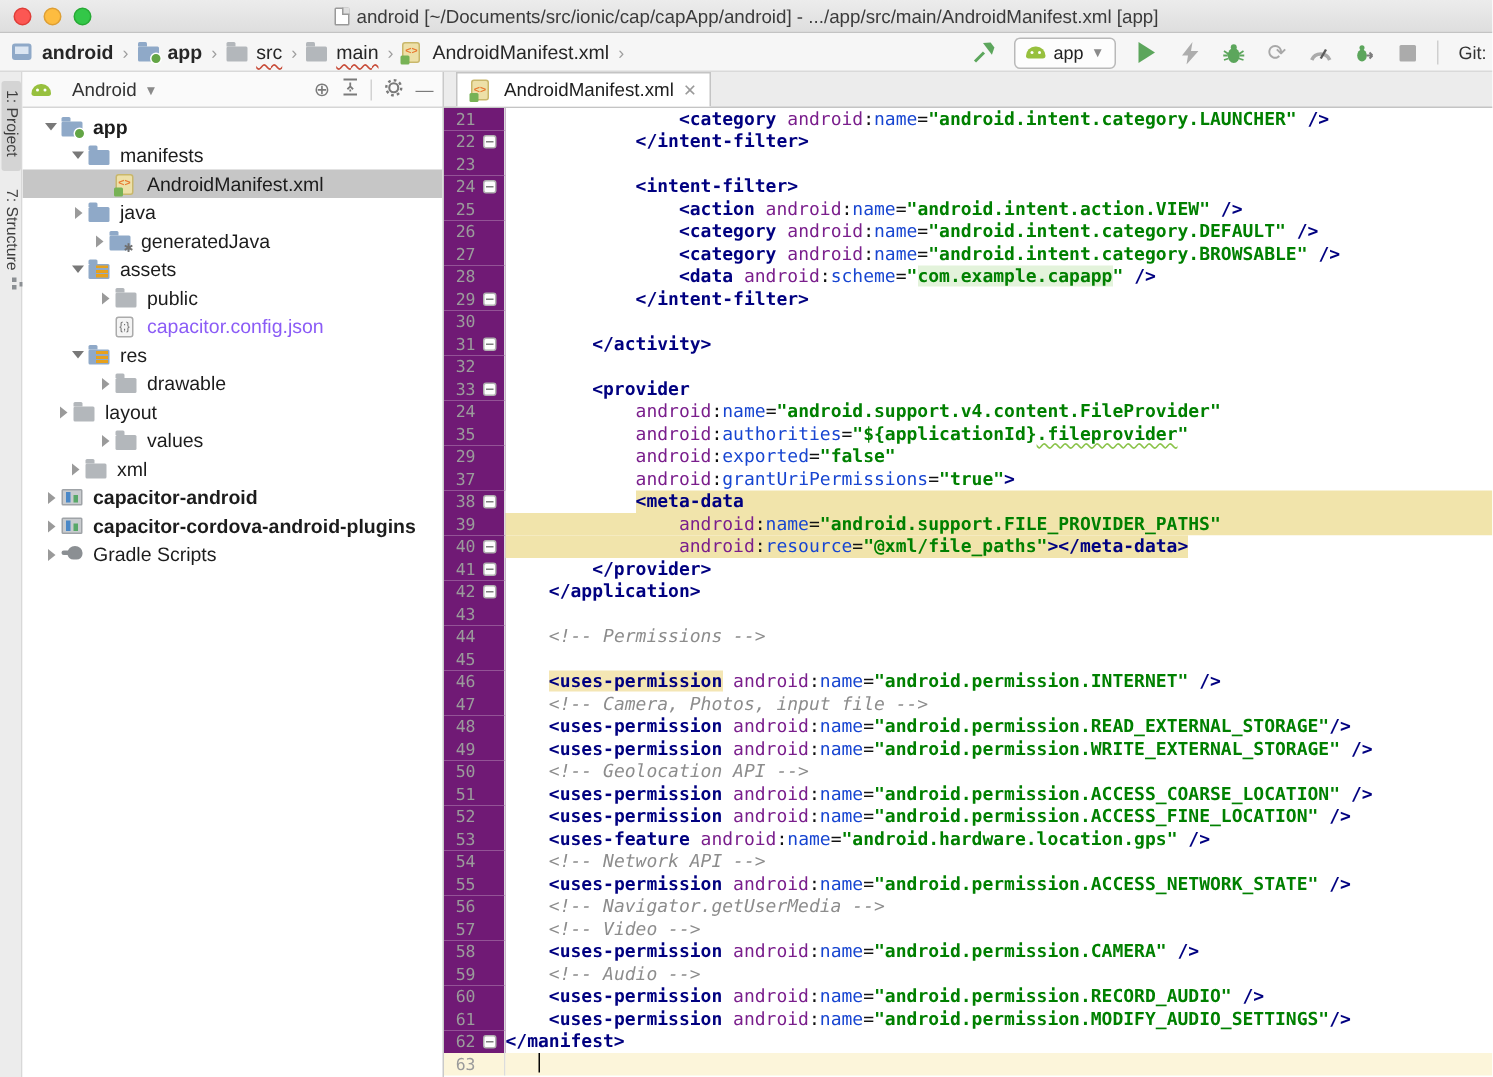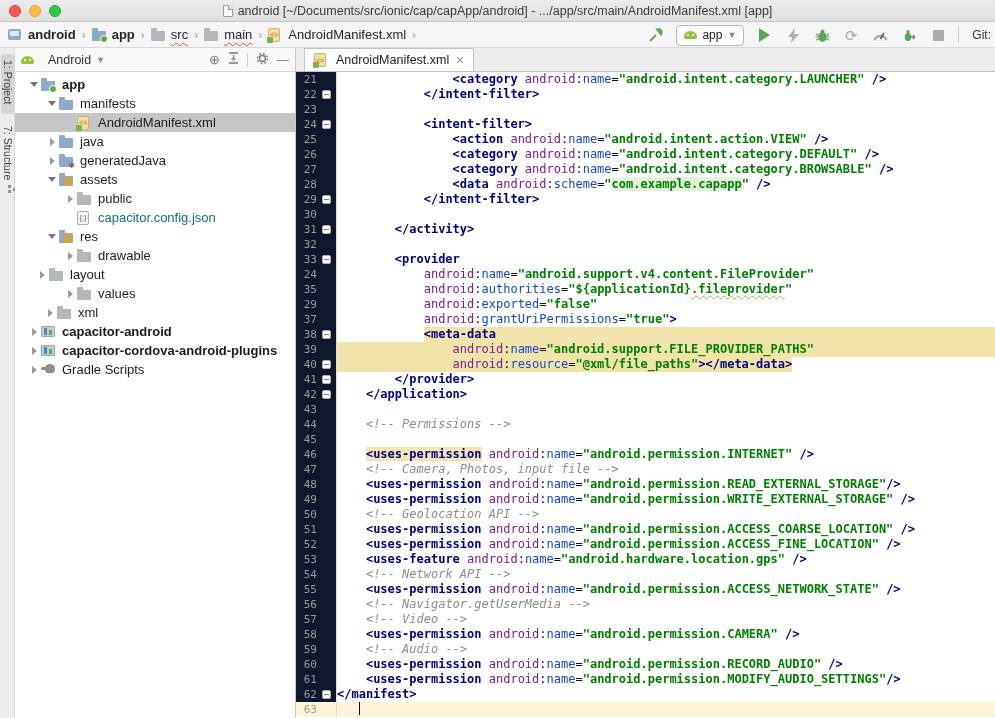--- a/index.html
+++ b/index.html
@@ -89,21 +89,21 @@
   .proj-win-ic { width:13px; height:11px; background:#8FA9C8; border-radius:2px; position:relative; }
   .proj-win-ic::after { content:""; position:absolute; left:2px; top:2px; right:2px; bottom:4px; background:#DCE6F2; }
 
   
   .tabbar { position:absolute; left:296px; top:48px; width:699px; height:24px; background:#ECECEC; border-bottom:1px solid #C4C4C4; display:flex; align-items:flex-end; }
   .tab { margin-left:8px; height:23px; background:#FFFFFF; border:1px solid #C4C4C4; border-bottom:none; display:flex; align-items:center; gap:6px; padding:0 9px; font-size:12.5px; color:#1E1E1E; }
   .tab-close { color:#9A9A9A; font-size:11px; }
 
   .editor { position:absolute; left:296px; top:72px; width:699px; height:646px; background:#fff; overflow:hidden; }
   .cl { display:flex; height:15px; }
-  .g { width:41px; flex:none; background:#0f172a; border-right:1px solid #DCDCDC; display:flex; font-family:"DejaVu Sans Mono", monospace; }
+  .g { width:41px; flex:none; background:#701a75; border-right:1px solid #DCDCDC; display:flex; font-family:"DejaVu Sans Mono", monospace; }
   .ln { width:21px; text-align:right; font-size:11px; line-height:15px; color:#9B9B9B; }
   .fm { width:18px; position:relative; }
   .fm i { position:absolute; left:5px; top:3px; width:9px; height:9px; border:1px solid #B0B0B0; background:#FDFDFD; border-radius:2px; }
   .fm i::after { content:""; position:absolute; left:1px; top:3px; width:5px; height:1px; background:#7E7E7E; }
   .ct { flex:1; font-family:"DejaVu Sans Mono", monospace; font-size:12px; line-height:15px; white-space:pre; color:#111; position:relative; }
   .cl.hl-full .ct { background:#F1E4AB; }
   .cl.hl-tail .ct { background:linear-gradient(90deg, #fff 0 87px, #F1E4AB 87px); }
   .cl.hl-head .ct { background:linear-gradient(90deg, #F1E4AB 0 455px, #fff 455px); }
   .cl.caret-line .ct, .cl.caret-line .g { background:#FCF5DA; }
   .caret { display:inline-block; width:1.5px; height:13px; background:#050505; vertical-align:-2px; }
@@ -285,21 +285,21 @@
       </div>
       <div class="trow" style="padding-left: 30px;">
         <span class="arrow">
           <span class="ar-right"></span>
         </span>
         <span class="ticon">
           <span class="fbase f-blue"></span>
         </span>
         <span>java</span>
       </div>
-      <div class="trow" style="padding-left: 30px;">
+      <div class="trow" style="padding-left: 44px;">
         <span class="arrow">
           <span class="ar-right"></span>
         </span>
         <span class="ticon">
           <span class="fbase f-blue f-gen"></span>
         </span>
         <span>generatedJava</span>
       </div>
       <div class="trow" style="padding-left: 30px;">
         <span class="arrow">
@@ -317,21 +317,21 @@
         <span class="ticon">
           <span class="fbase f-grey"></span>
         </span>
         <span>public</span>
       </div>
       <div class="trow" style="padding-left: 48px;">
         <span class="arrow"></span>
         <span class="ticon">
           <span class="file-json">{;}</span>
         </span>
-        <span style="color: #0f766e;">capacitor.config.json</span>
+        <span style="color: #8b5cf6;">capacitor.config.json</span>
       </div>
       <div class="trow" style="padding-left: 30px;">
         <span class="arrow">
           <span class="ar-down"></span>
         </span>
         <span class="ticon">
           <span class="fbase f-blue f-res"></span>
         </span>
         <span>res</span>
       </div>

